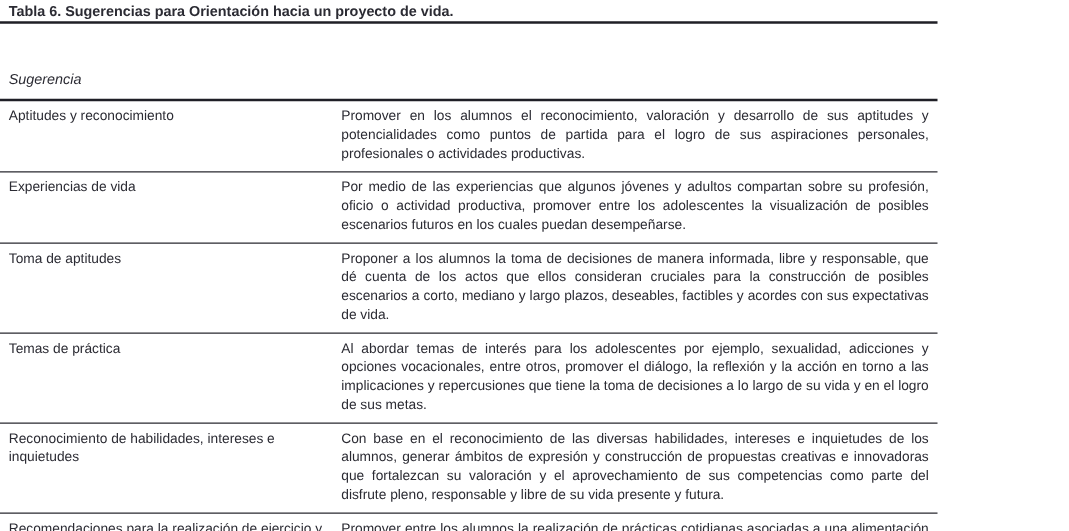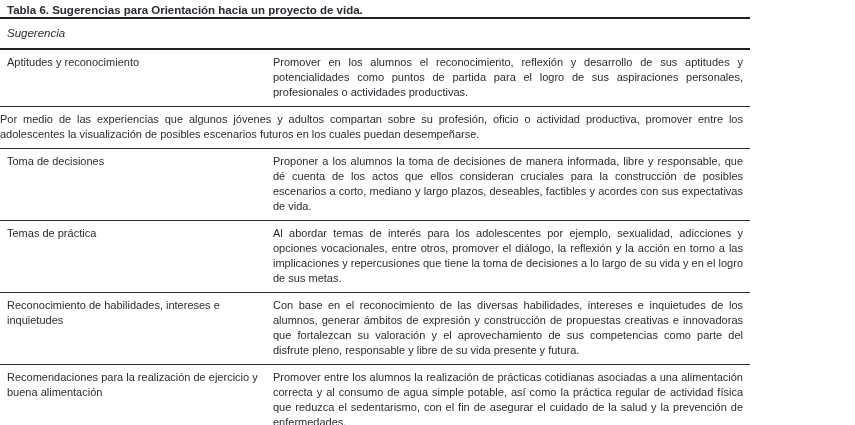--- a/index.html
+++ b/index.html
@@ -25,20 +25,21 @@
   }
   .table-title .title-prefix { font-weight: bold; }
   .table-title .title-text { font-weight: bold; }
   .hdr-row {
     display: flex;
     align-items: center;
     height: 31px;
     border-bottom: 2px solid #1f1f26;
     font-style: italic;
     font-size: 11.5px;
+    margin-top: 31px;
   }
   .row {
     display: flex;
     border-bottom: 1px solid #2a2a31;
   }
   .row:last-child { border-bottom: 3px solid #1f1f26; }
   .col1 {
     width: 273px;
     padding: 5px 14px 6px 7px;
   }
@@ -57,29 +58,30 @@
   <div class="table-title">
     <span class="title-prefix">Tabla 6.</span><span class="title-text"> Sugerencias para Orientación hacia un proyecto de vida.</span>
   </div>
 
   <div class="hdr-row">
     <div class="col1">Sugerencia</div>
   </div>
 
   <div class="row">
     <div class="col1">Aptitudes y reconocimiento</div>
-    <div class="col2">Promover en los alumnos el reconocimiento, reflexión y desarrollo de sus aptitudes y potencialidades como puntos de partida para el logro de sus aspiraciones personales, profesionales o actividades productivas.</div>
+    <div class="col2">Promover en los alumnos el reconocimiento, valoración y desarrollo de sus aptitudes y potencialidades como puntos de partida para el logro de sus aspiraciones personales, profesionales o actividades productivas.</div>
   </div>
 
   <div class="row">
+    <div class="col1">Experiencias de vida</div>
     <div class="col2">Por medio de las experiencias que algunos jóvenes y adultos compartan sobre su profesión, oficio o actividad productiva, promover entre los adolescentes la visualización de posibles escenarios futuros en los cuales puedan desempeñarse.</div>
   </div>
 
   <div class="row">
-    <div class="col1">Toma de decisiones</div>
+    <div class="col1">Toma de aptitudes</div>
     <div class="col2">Proponer a los alumnos la toma de decisiones de manera informada, libre y responsable, que dé cuenta de los actos que ellos consideran cruciales para la construcción de posibles escenarios a corto, mediano y largo plazos, deseables, factibles y acordes con sus expectativas de vida.</div>
   </div>
 
   <div class="row">
     <div class="col1">Temas de práctica</div>
     <div class="col2">Al abordar temas de interés para los adolescentes por ejemplo, sexualidad, adicciones y opciones vocacionales, entre otros, promover el diálogo, la reflexión y la acción en torno a las implicaciones y repercusiones que tiene la toma de decisiones a lo largo de su vida y en el logro de sus metas.</div>
   </div>
 
   <div class="row">
     <div class="col1">Reconocimiento de habilidades, intereses e inquietudes</div>

